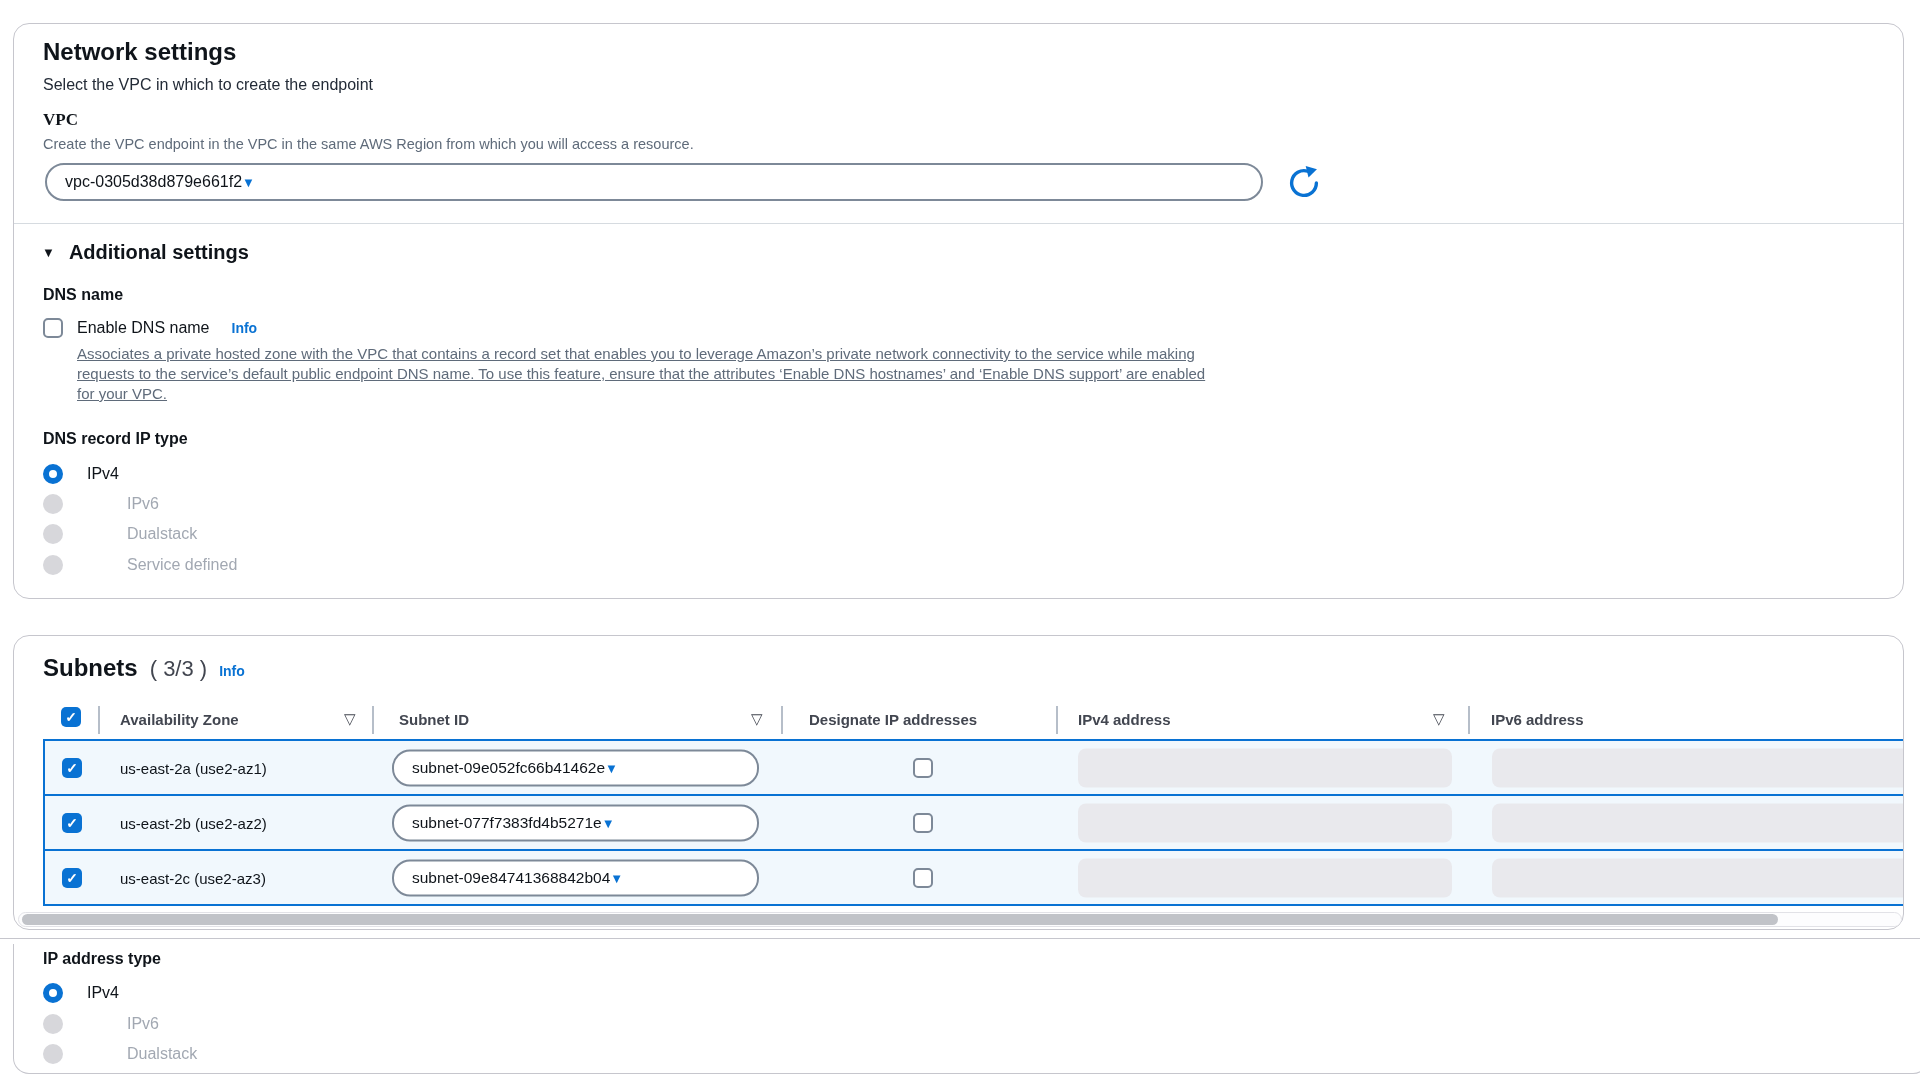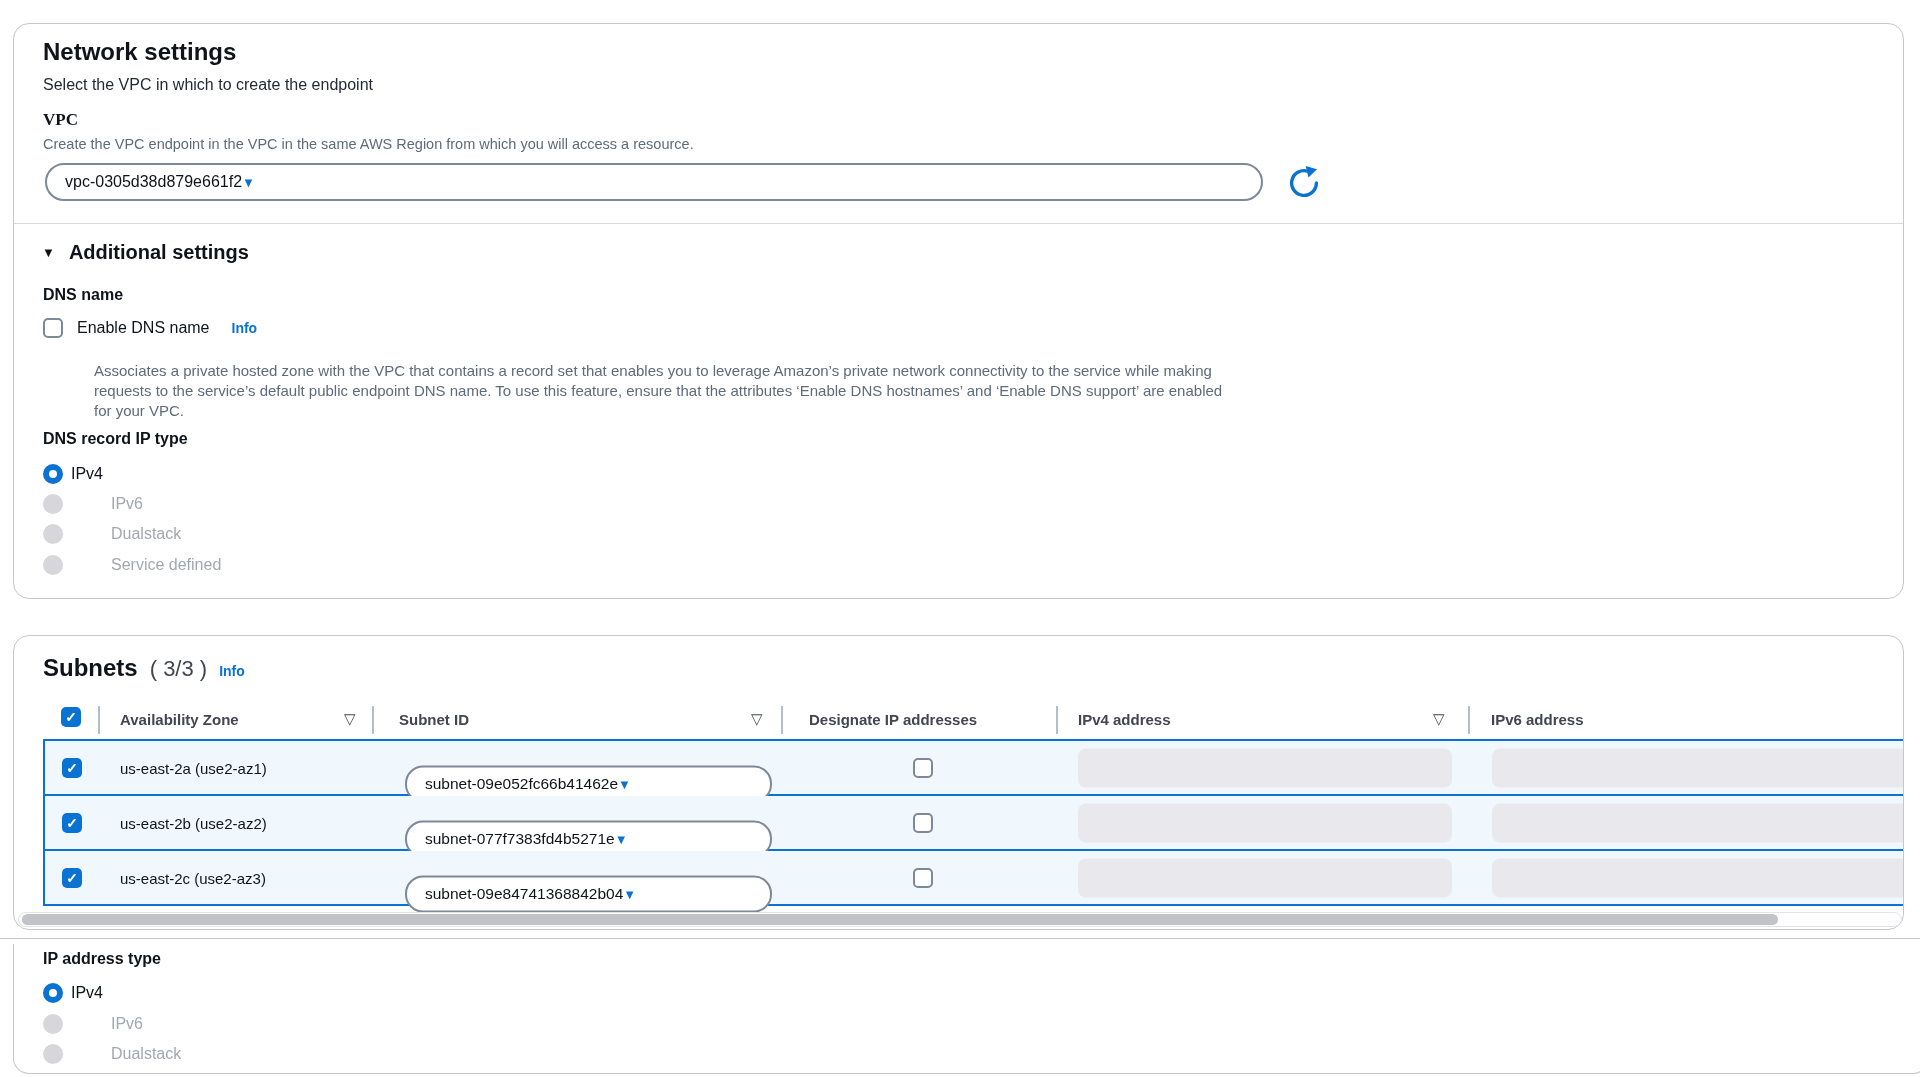--- a/index.html
+++ b/index.html
@@ -33,24 +33,24 @@
   .sub-label { position:absolute; left:29px; font-size:16px; font-weight:700;text-align:right; }
 
   .cbrow { position:absolute; left:29px; top:294px; display:flex; align-items:center; gap:14px; font-size:16px; }
   .cb { width:20px; height:20px; border-radius:5px; box-sizing:border-box; flex:none;
         display:inline-flex; align-items:center; justify-content:center; }
   .cb.unchecked { border:2px solid #7d8998; background:#fff; }
   .cb.checked { background:#0972d3; }
   .ck { color:#fff; font-size:14px; font-weight:700; line-height:1; }
   .info { color:#0972d3; font-size:14px; font-weight:700; text-decoration:none; margin-left:8px; cursor:pointer; }
 
-  .dns-desc { position:absolute; left:63px; top:320px; width:1130px; margin:17px;
-              font-size:15px; line-height:20px; color:#5f6b7a; }
-
-  .radio-row { position:absolute; left:29px; display:flex; align-items:center; gap:8px; font-size:16px; }
+  .dns-desc { position:absolute; left:63px; top:320px; width:1130px; margin:0;
+              font-size:15px; line-height:20px; color:#5f6b7a;text-decoration:underline; }
+
+  .radio-row { position:absolute; left:29px; display:flex; align-items:center; gap:24px; font-size:16px; }
   .radio { width:20px; height:20px; border-radius:50%; box-sizing:border-box; flex:none; }
   .radio.on { border:6px solid #0972d3; background:#fff; }
   .radio.dis { background:#d7d7db; }
   .lbl-dis { color:#a2a8b2;margin-left:40px; }
 
   
   .subnets-title { position:absolute; left:29px; top:18px; display:flex; align-items:baseline; gap:12px; }
   .t-main { font-size:24px; font-weight:700; }
   .t-count { font-size:22px; color:#424650; }
   .th   { position:absolute; top:75px; font-size:15px; font-weight:700; color:#424650; white-space:nowrap; }
@@ -58,21 +58,21 @@
   .sep  { position:absolute; top:70px; width:2px; height:28px; background:#b6bec9; }
   .hdr-cb { position:absolute; left:47px; top:71px; }
 
   .rowblock { position:absolute; left:29px; top:103px; width:1868px;
               border:2px solid #0972d3; box-sizing:border-box; }
   .trow { position:relative; height:53px; background:#f1f8fd; border-bottom:2px solid #0972d3; }
   .trow:last-child { border-bottom:none; }
   .trow > * { position:absolute; top:50%; transform:translateY(-50%); }
   .row-cb { left:17px; }
   .az { left:75px; font-size:15px; white-space:nowrap; }
-  .subnet-select { left:360px; width:367px; height:37px; border-radius:18px; padding:0 16px 0 18px; font-size:15.5px;margin-top:16px; }
+  .subnet-select { left:347px; width:367px; height:37px; border-radius:18px; padding:0 16px 0 18px; font-size:15.5px; }
   .des-cb { left:868px; }
   .dis-field { height:39px; background:#e9e9ed; border-radius:8px; }
   .f4 { left:1033px; width:374px; }
   .f6 { left:1447px; width:460px; }
 
   .scrollbar { position:absolute; left:4px; top:276px; width:1884px; height:15px; box-sizing:border-box;
                border:1px solid #e2e2e7; border-radius:8px; background:#fdfdfe; }
   .thumb { position:absolute; left:3px; top:1px; width:1756px; height:11px; border-radius:6px; background:#c1c3c8; }
 
   

